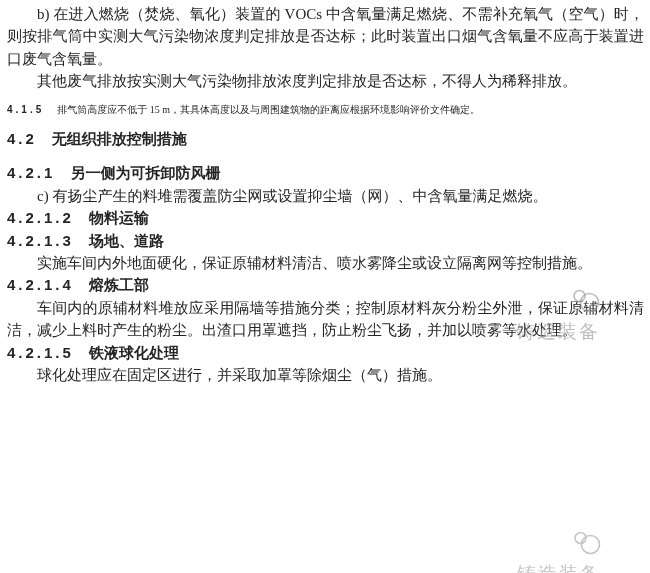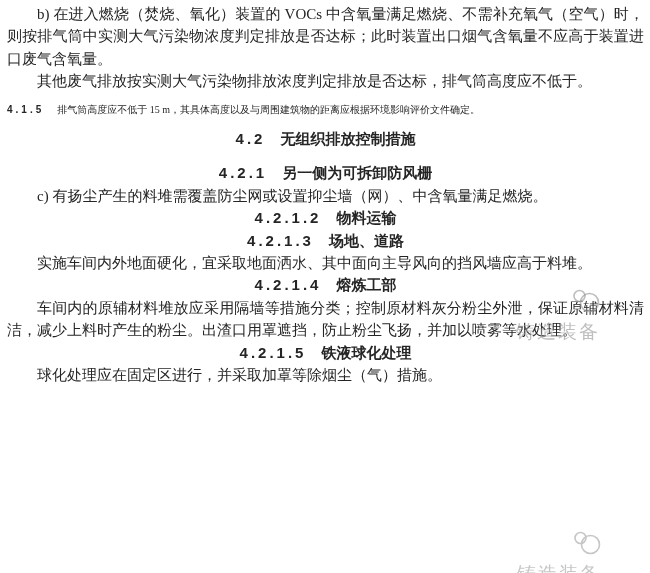--- a/index.html
+++ b/index.html
@@ -17,21 +17,20 @@
   p.clause { margin:6px 0 0 0; text-indent:0; text-align:justify;
     font-size:10px; line-height:22.4px; }
   .num {
     font-family:"Liberation Sans","DejaVu Sans",sans-serif;
     font-weight:700; letter-spacing:3px; margin-right:13px;
     font-style:normal;
   }
   .sec {
     margin:0; font-size:15px; line-height:22.4px; font-weight:700;
     font-family:"Liberation Sans","DejaVu Sans",sans-serif;
-    text-align:center;
   }
   .sec .num { margin-right:15px; }
   .sec.l2 { margin-top:7px; }
   .sec.l3 { margin-top:12px; }
   .sec.l4first { margin-top:10px; }
   .watermark {
     position:absolute; display:flex; align-items:flex-end; gap:5px;
     font-family:"Liberation Sans","DejaVu Sans",sans-serif;
     pointer-events:none; white-space:nowrap;flex-direction:column;
   }
@@ -41,39 +40,39 @@
   .wm-icon { display:block; }
 </style>
 </head>
 <body>
 
 <div class="page">
   <div class="content">
 
     <p class="body">b) 在进入燃烧（焚烧、氧化）装置的 VOCs 中含氧量满足燃烧、不需补充氧气（空气）时，则按排气筒中实测大气污染物浓度判定排放是否达标；此时装置出口烟气含氧量不应高于装置进口废气含氧量。</p>
 
-    <p class="body">其他废气排放按实测大气污染物排放浓度判定排放是否达标，排气筒高度应不低于。</p>
+    <p class="body">其他废气排放按实测大气污染物排放浓度判定排放是否达标，不得人为稀释排放。</p>
 
     <p class="clause"><span class="num">4.1.5</span><span>排气筒高度应不低于 15 m，其具体高度以及与周围建筑物的距离应根据环境影响评价文件确定。</span></p>
 
     <p class="sec l2"><span class="num">4.2</span><span>无组织排放控制措施</span></p>
 
     <p class="sec l3"><span class="num">4.2.1</span><span>另一侧为可拆卸防风栅</span></p>
 
 
 
 
     <p class="body">c) 有扬尘产生的料堆需覆盖防尘网或设置抑尘墙（网）、中含氧量满足燃烧。</p>
 
     <p class="sec"><span class="num">4.2.1.2</span><span>物料运输</span></p>
 
 
     <p class="sec"><span class="num">4.2.1.3</span><span>场地、道路</span></p>
 
-    <p class="body">实施车间内外地面硬化，宜采取地面洒水、其中面向主导风向的挡风墙应高于料堆。</p>
+    <p class="body">实施车间内外地面硬化，保证原辅材料清洁、喷水雾降尘或设立隔离网等控制措施。</p>
 
     <p class="sec"><span class="num">4.2.1.4</span><span>熔炼工部</span></p>
 
     <p class="body">车间内的原辅材料堆放应采用隔墙等措施分类；控制原材料灰分粉尘外泄，保证原辅材料清洁，减少上料时产生的粉尘。出渣口用罩遮挡，防止粉尘飞扬，并加以喷雾等水处理。</p>
 
     <p class="sec"><span class="num">4.2.1.5</span><span>铁液球化处理</span></p>
 
     <p class="body">球化处理应在固定区进行，并采取加罩等除烟尘（气）措施。</p>
 
   </div>

